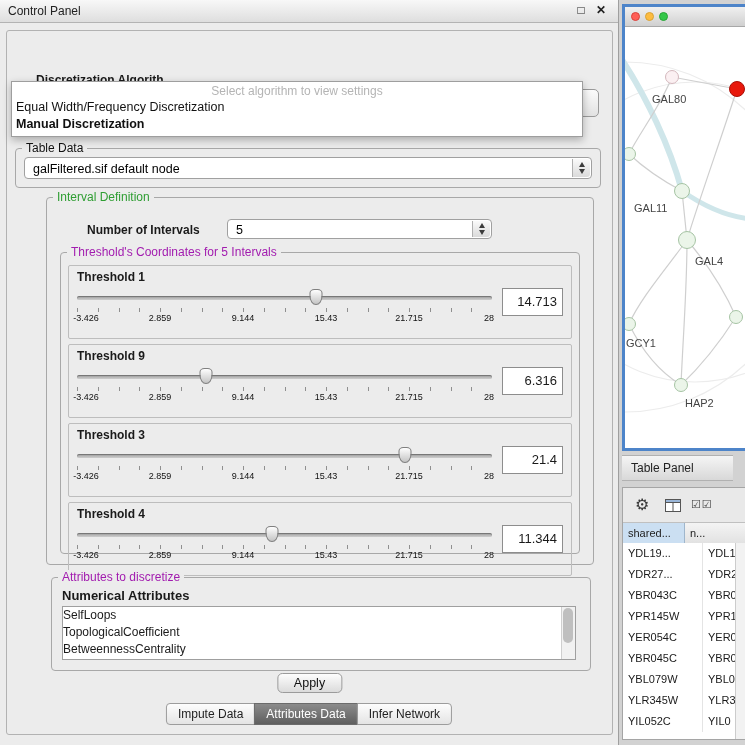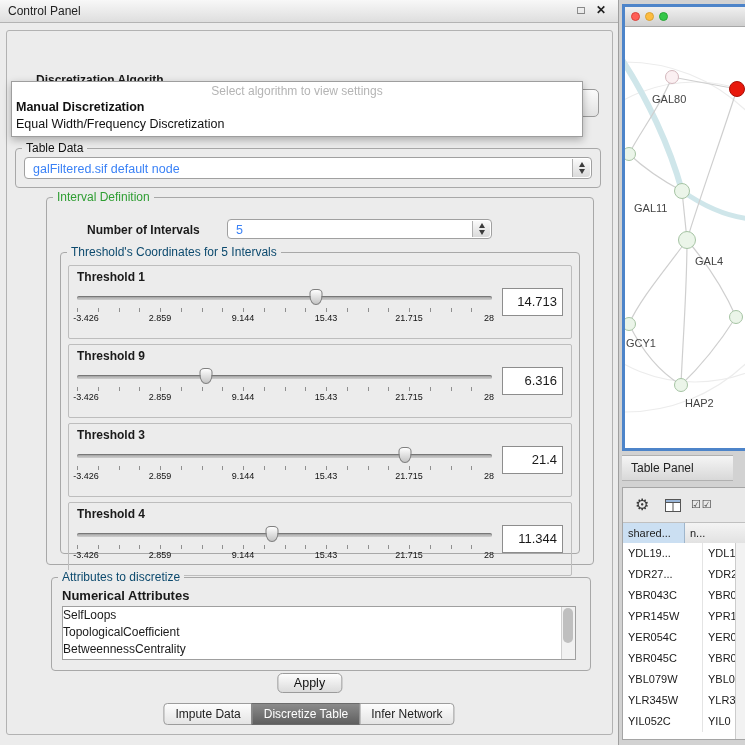--- a/index.html
+++ b/index.html
@@ -30,24 +30,24 @@
   .popup{position:absolute;left:4px;top:50px;width:570px;height:54px;background:#fff;
          border:1px solid #9e9e9e;box-shadow:0 3px 8px rgba(0,0,0,.28);z-index:5;}
   .popup-header{font-size:12px;color:#b4b4b4;text-align:center;padding-top:2px;height:14px;}
   .popup-opt{font-size:12.5px;padding:2px 0 1px 4px;color:#111;}
   .popup-opt.bold{font-weight:bold;}
   
   .groupbox{position:absolute;border:1px solid #a8a8a8;border-radius:4px;}
   .group-title{position:absolute;left:6px;top:-8px;background:#ececec;padding:0 4px;font-size:12px;}
   .t-black{color:#111;}
   .t-green{color:#2f9e33;}
-  .t-blue{color:#0c4a6e;}
+  .t-blue{color:#a21caf;}
   
   .combo{position:absolute;height:22px;background:#fff;border:1px solid #a0a0a0;border-radius:4px;
-         font-size:12.5px;line-height:22px;padding-left:8px;color:#3b82f6;box-sizing:border-box;}
+         font-size:12.5px;line-height:22px;padding-left:8px;color:#000000;box-sizing:border-box;}
   .stepper{position:absolute;right:1px;top:1px;bottom:1px;width:17px;
            background:linear-gradient(#fafafa,#dadada);border-left:1px solid #b0b0b0;
            border-radius:0 3px 3px 0;display:flex;flex-direction:column;align-items:center;justify-content:center;gap:2px;}
   .arr-up{width:0;height:0;border:3.5px solid transparent;border-top:0;border-bottom:5px solid #3c3c3c;}
   .arr-dn{width:0;height:0;border:3.5px solid transparent;border-bottom:0;border-top:5px solid #3c3c3c;}
   
   .threshold-box{margin:0 7px 5px 7px;height:64px;border:1px solid #bdbdbd;border-radius:2px;
                  position:relative;padding:4px 8px;box-sizing:content-box;}
   .th-label{font-size:12px;font-weight:bold;}
   .th-row{display:flex;align-items:flex-start;gap:10px;margin-top:2px;}
@@ -143,22 +143,22 @@
       </div>
   </div>
 
   <div class="cp-body">
 
     <div class="algo-label">Discretization Algorith</div>
     <div class="combo-sliver"></div>
 
     <div class="popup">
       <div class="popup-header">Select algorithm to view settings</div>
+      <div class="popup-opt">Equal Width/Frequency Discretization</div>
       <div class="popup-opt bold">Manual Discretization</div>
-      <div class="popup-opt">Equal Width/Frequency Discretization</div>
     </div>
 
     <div class="groupbox" style="left:8px;top:117px;width:584px;height:38px;">
       <span class="group-title t-black">Table Data</span>
       <div class="combo" style="left:8px;top:8px;right:8px;">
         <span>galFiltered.sif default node</span>
         <span class="stepper">
             <span class="arr-up"></span>
             <span class="arr-dn"></span>
           </span>
@@ -268,21 +268,21 @@
     </div>
 
     <button class="apply-btn">Apply</button>
   </div>
 
   <div class="bottom-tabs">
     <div class="tab">
         <span>Impute Data</span>
       </div>
     <div class="tab selected">
-        <span>Discretize Table</span>
+        <span>Attributes Data</span>
       </div>
     <div class="tab">
         <span>Infer Network</span>
       </div>
   </div>
 </div>
 
 <div class="network-window">
   <div class="nw-titlebar">
     <span class="light red"></span>

